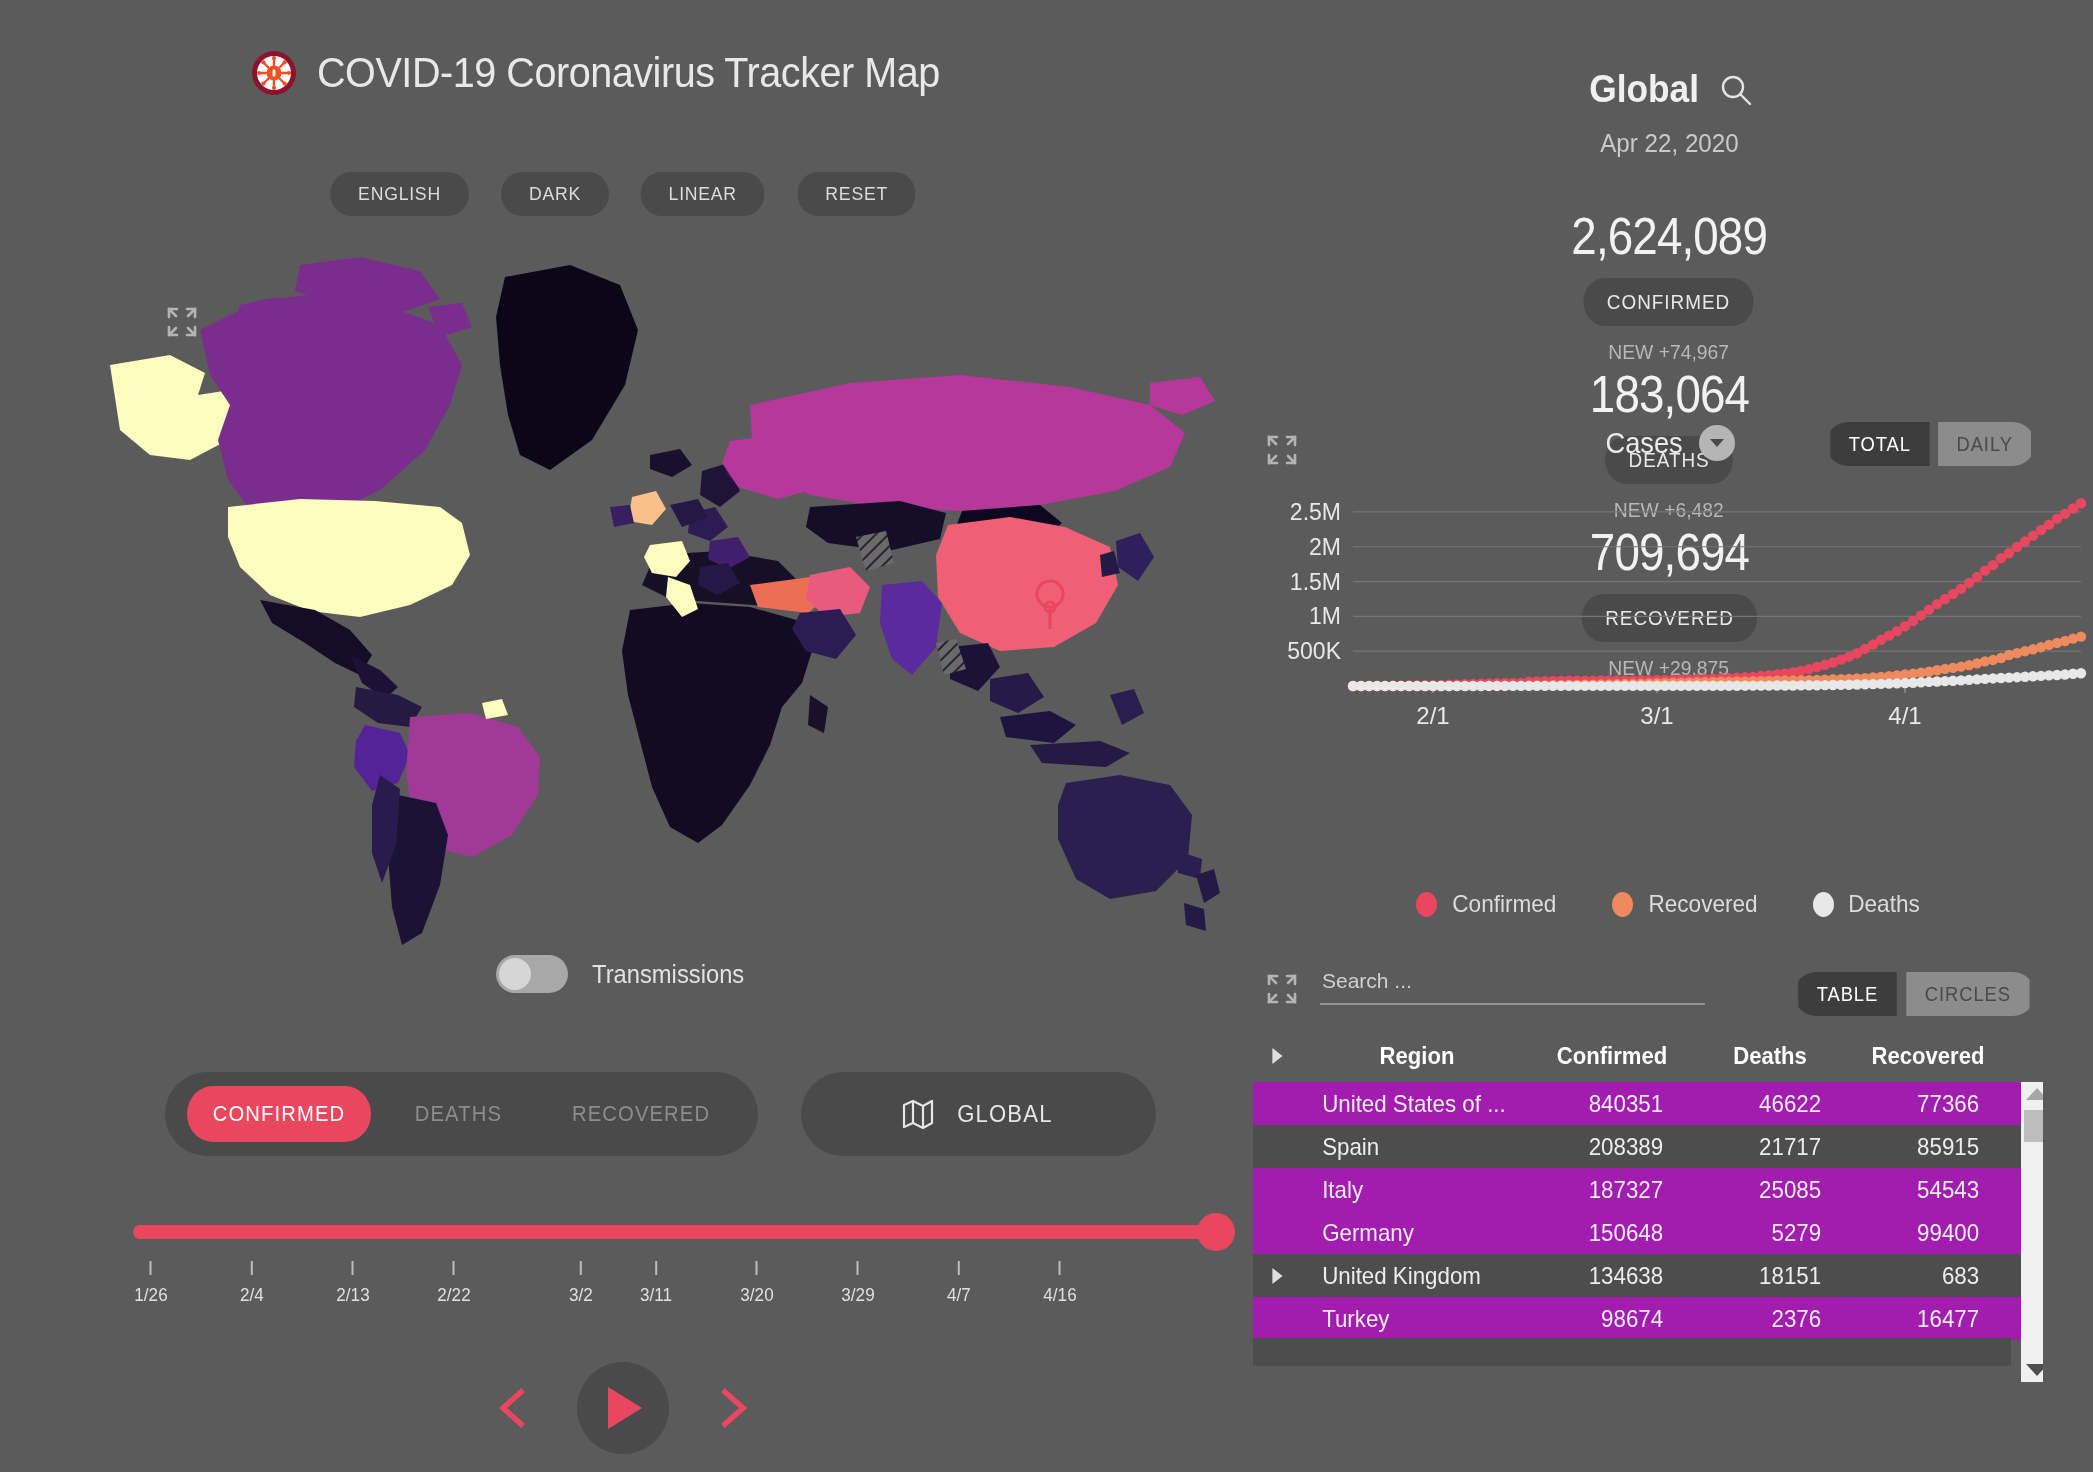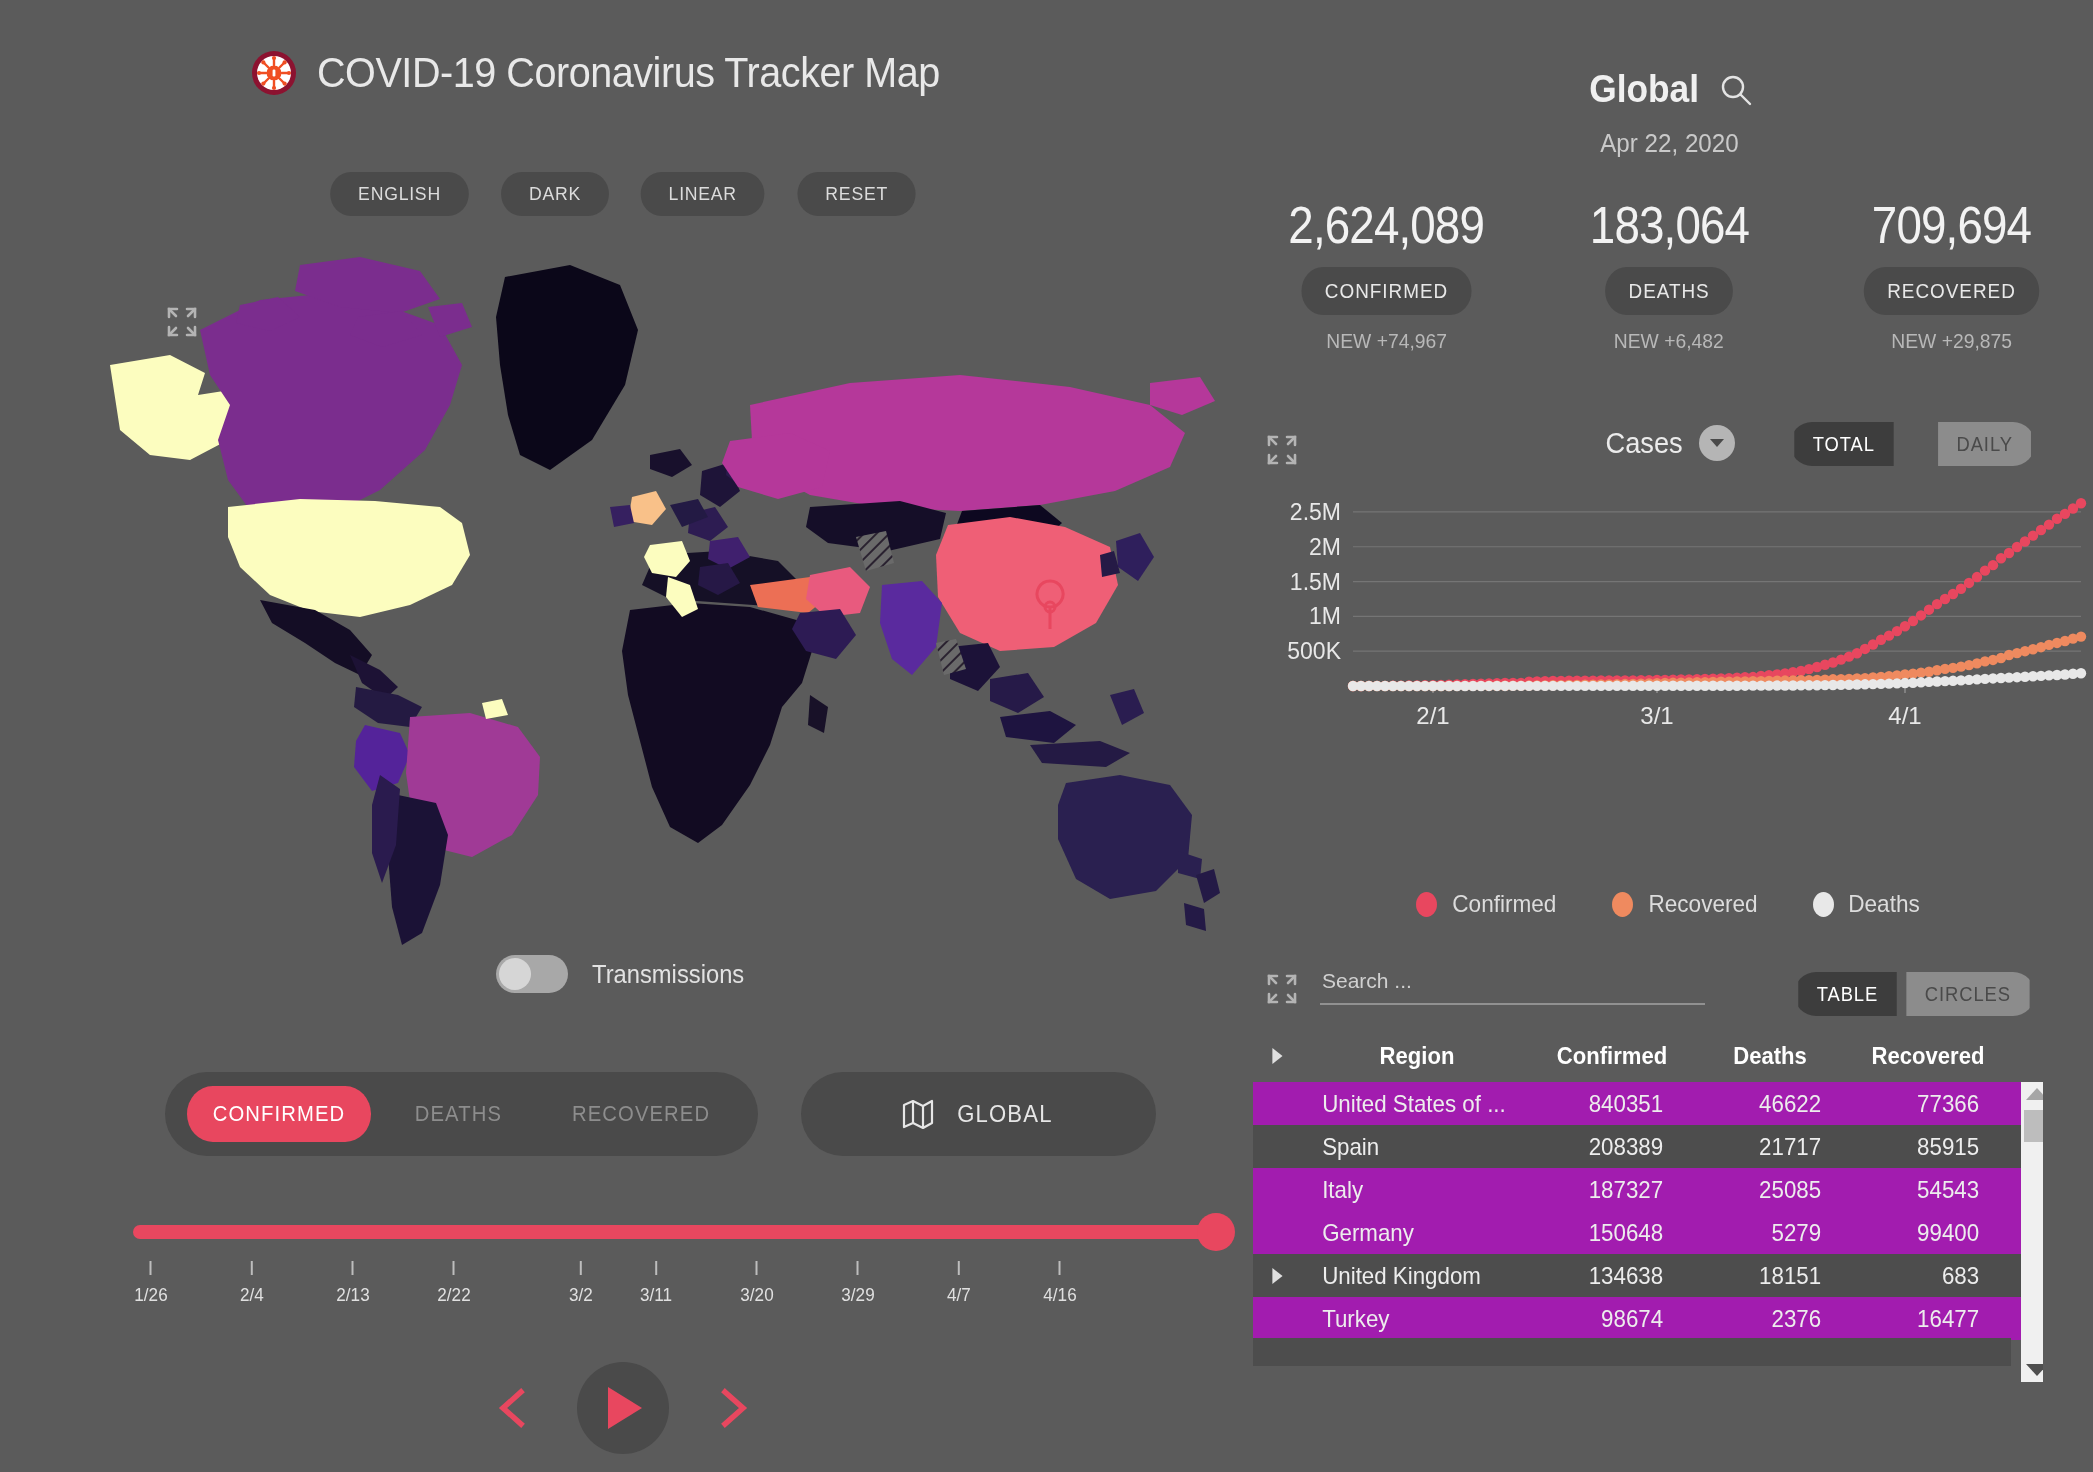--- a/index.html
+++ b/index.html
@@ -105,21 +105,21 @@
   .right { position: absolute; left: 1245px; top: 0; width: 848px; height: 1472px; }
 
   .region-row {
     position: absolute; left: 0; top: 68px; width: 848px;
     display: flex; align-items: center; justify-content: center; gap: 16px;
   }
   .region-name { font-size: 38px; font-weight: bold; color: #f0f0f0; transform: scaleX(0.93); }
   .date-row { position: absolute; left: 0; top: 128px; width: 848px; text-align: center; }
   .date-text { font-size: 26px; color: #c9c9c9; transform: scaleX(0.93); display: inline-block; }
 
-  .stats { position: absolute; left: 0; top: 195px; width: 848px; display: flex; }
+  .stats { position: absolute; left: 0; top: 206px; width: 848px; display: flex; flex-direction: column; }
   .stat { flex: 1; display: flex; flex-direction: column; align-items: center; }
   .stat-num { font-size: 52px; color: #f2f2f2; letter-spacing: -1px; transform: scaleX(0.88); white-space: nowrap; }
   .stat-pill {
     margin-top: 12px; background: #4a4a4a; border-radius: 26px;
     padding: 12px 26px; border: none; cursor: pointer;
     color: #e8e8e8; font-size: 21px; letter-spacing: 1.1px;
     font-family: "Liberation Sans", sans-serif; transform: scaleX(0.9);
   }
   .stat-new { margin-top: 14px; font-size: 21px; color: #b8b8b8; transform: scaleX(0.92); }
 
@@ -140,21 +140,21 @@
     display: flex; height: 44px; cursor: pointer;
   }
   .tg-opt {
     display: flex; align-items: center; justify-content: center;
     font-size: 20px; letter-spacing: 1px; padding: 0 20px;
     font-family: "Liberation Sans", sans-serif; border: none; cursor: pointer;
     transform: scaleX(0.92);
   }
   .tg-opt.on { background: #3d3d3d; color: #ffffff; }
   .tg-opt.off { background: #8c8c8c; color: #4a4a4a; }
-  #toggle-total-daily { right: 58px; top: 422px; gap: 36px; }
+  #toggle-total-daily { right: 58px; top: 422px; }
 
   .chart-area { position: absolute; left: 0; top: 490px; width: 848px; height: 250px; }
   .legend {
     position: absolute; left: 0; top: 890px; width: 848px;
     display: flex; justify-content: center; gap: 52px; align-items: center;
   }
   .lg-item { display: flex; align-items: center; gap: 12px; }
   .lg-dot { width: 21px; height: 25px; border-radius: 50%; }
   .lg-lbl { font-size: 24px; color: #dcdcdc; transform: scaleX(0.94); }
 

